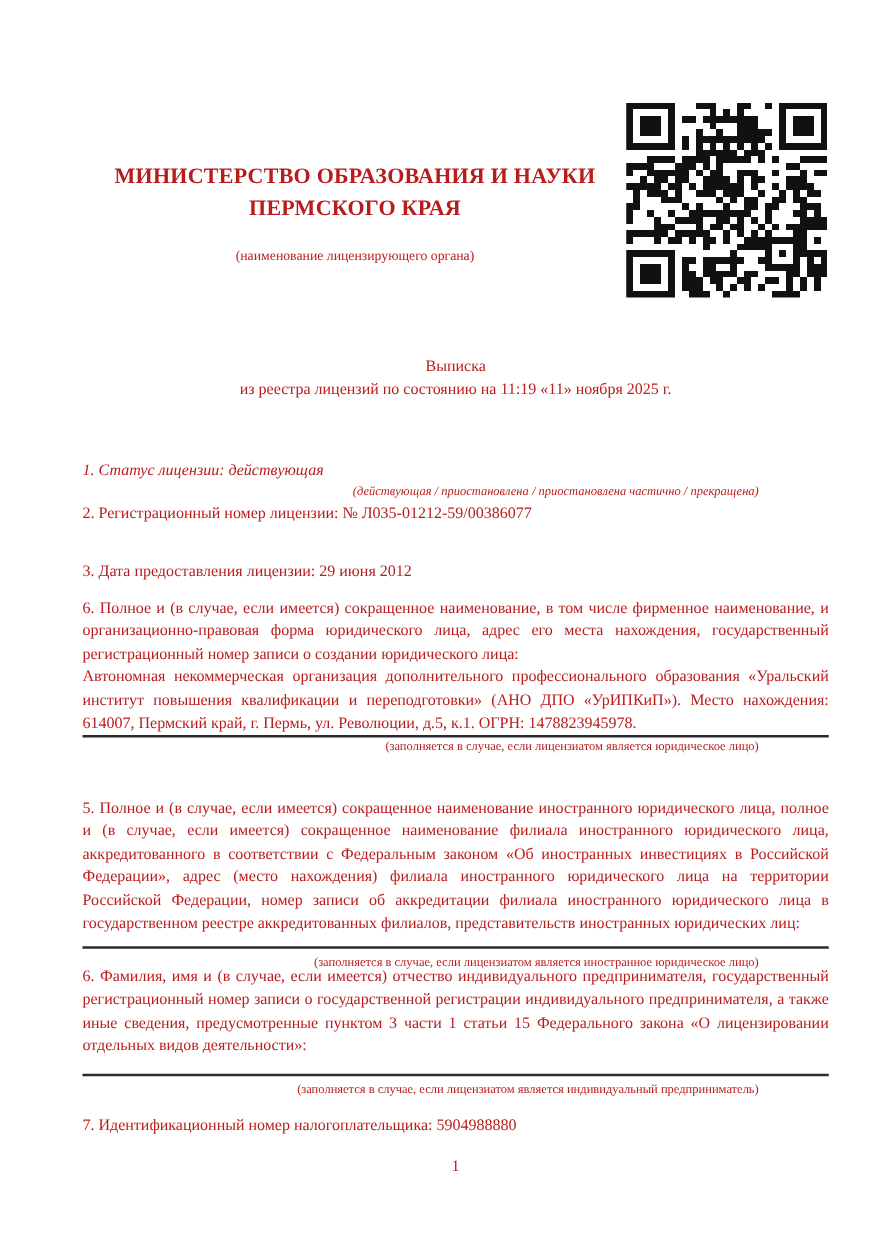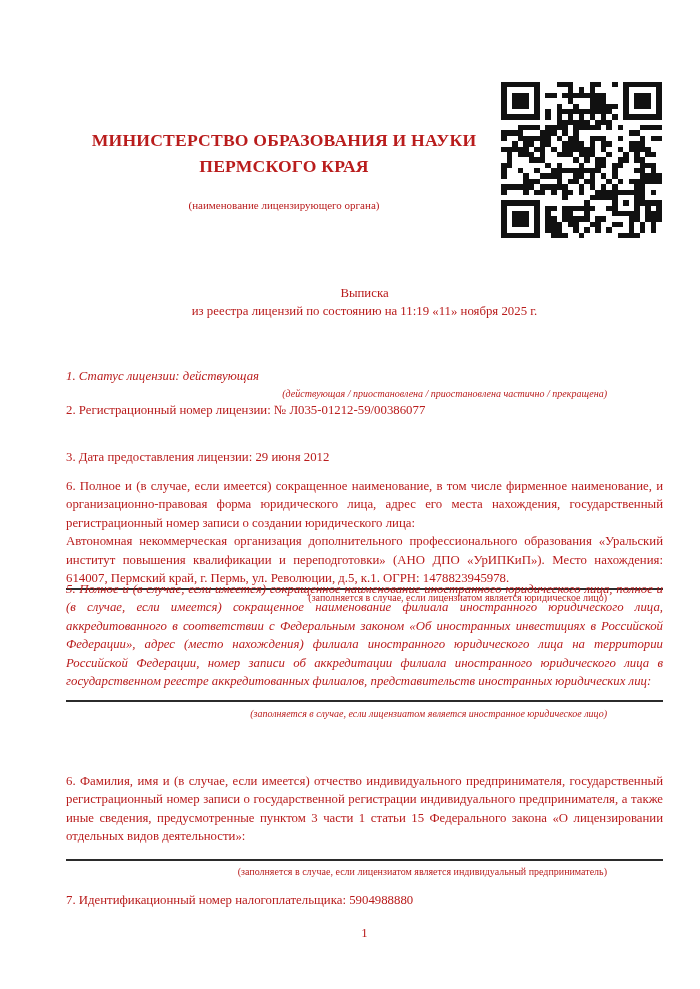--- a/index.html
+++ b/index.html
@@ -75,21 +75,21 @@
   .rule-f5 { margin-top: 10px; }
   .cap-f5  { margin-top: 5px; }
   .rule-f6 { margin-top: 13px; }
   .cap-f6  { margin-top: 4px; }
   .cap-f1  { margin-top: 2px; }
 
   .f1 { top: 367px; font-style: italic; }
   .f2 { top: 401px; }
   .f3 { top: 448px; }
   .f4 { top: 477px; }
-  .f5 { top: 580px; font-style: italic; }
+  .f5 { top: 637px; }
   .f6 { top: 772px; }
   .f7 { top: 891px; }
 
   .page-number {
     left: 66px; top: 924px; width: 597px;
     font-size: 12.8px;
     line-height: 18.4px;
     text-align: center;
     padding-right: 56px;
   }

